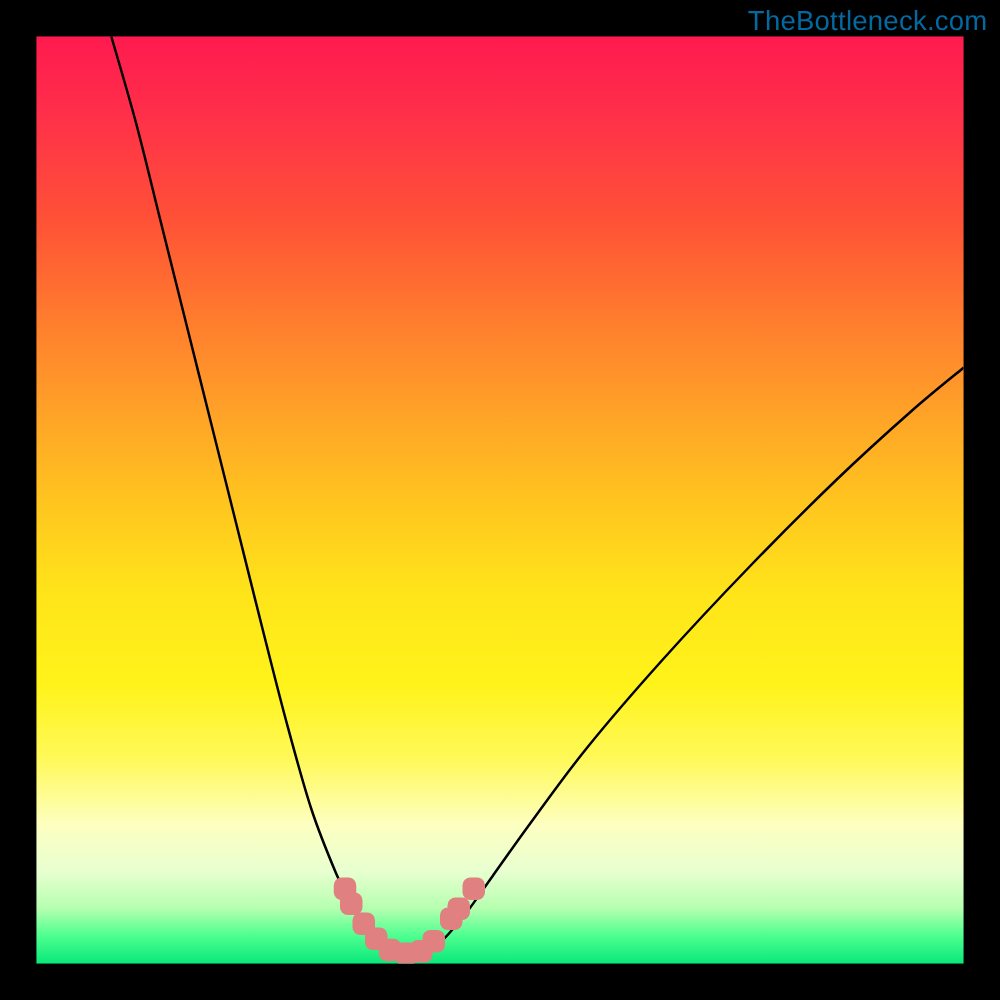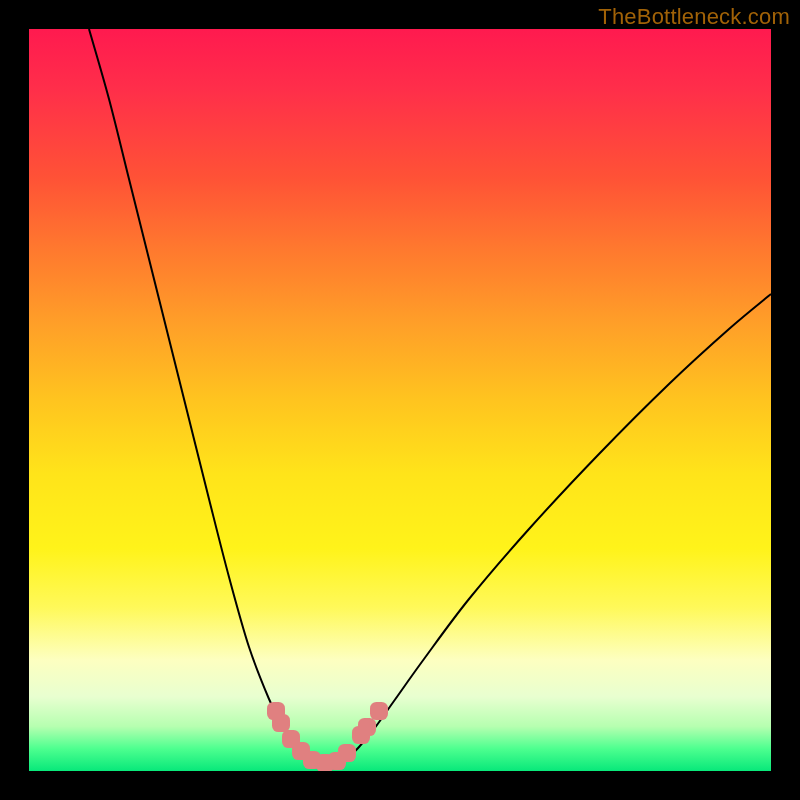--- a/index.html
+++ b/index.html
@@ -54,21 +54,21 @@
     stroke-width: 2;
   }
   .marker {
     fill: #e08080;
     stroke: none;
   }
   .watermark {
     position: absolute;
     top: 4px;
     right: 10px;
-    color: #a16207;
+    color: #0369a1;
     font-size: 22px;
     font-weight: 500;
     letter-spacing: 0.2px;
     margin-left: 12px;
   }
 </style>
 </head>
 <body>
 
 <div class="frame">

